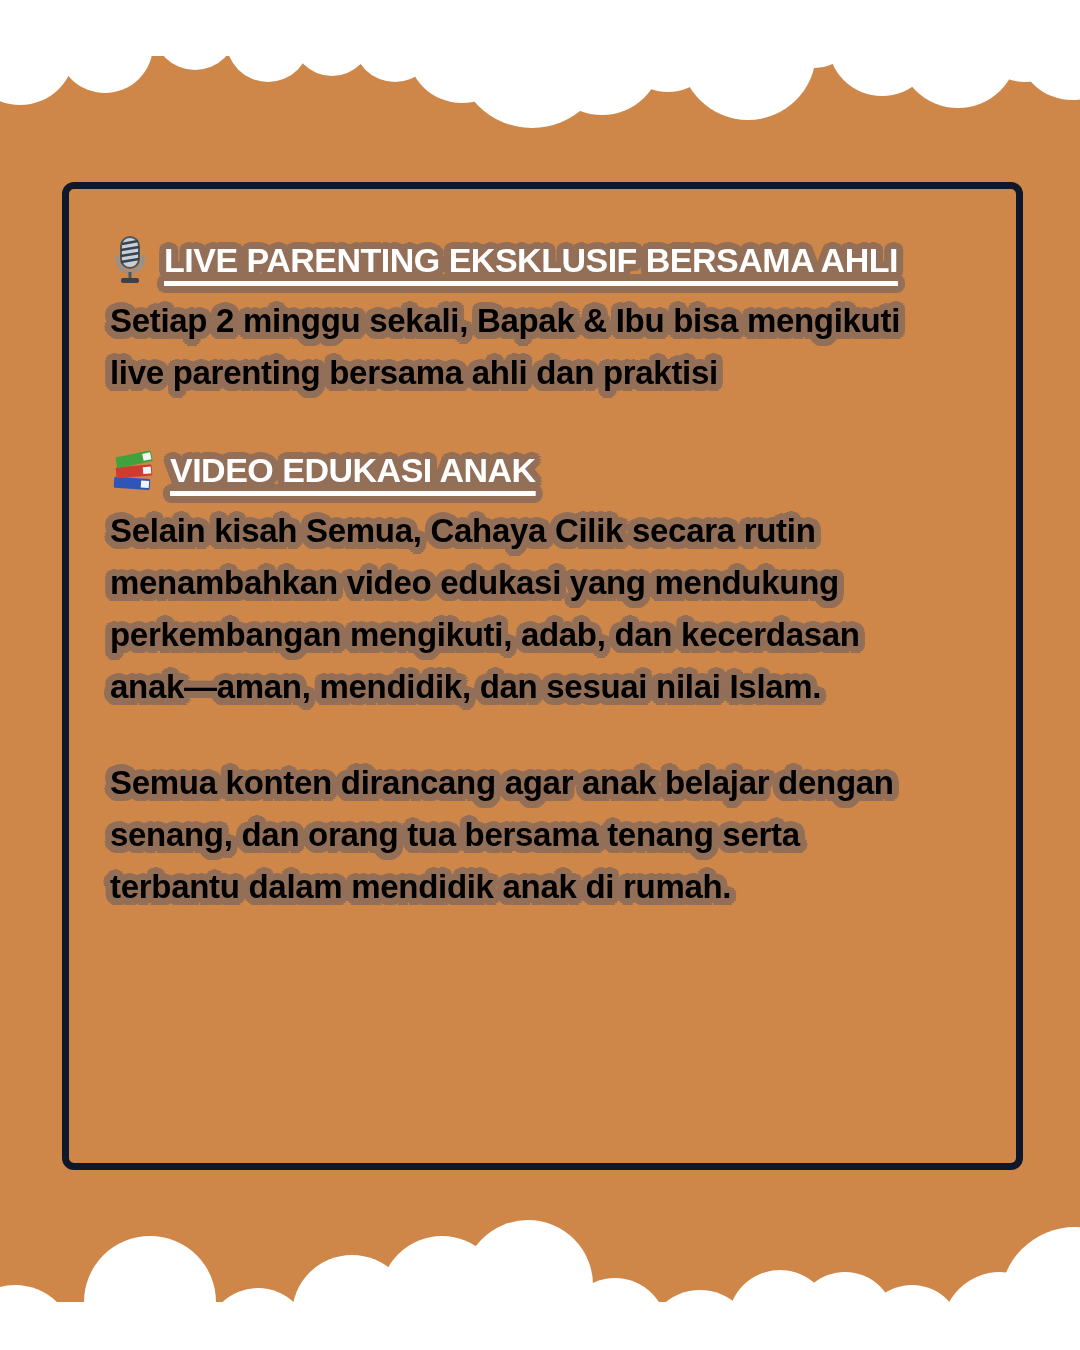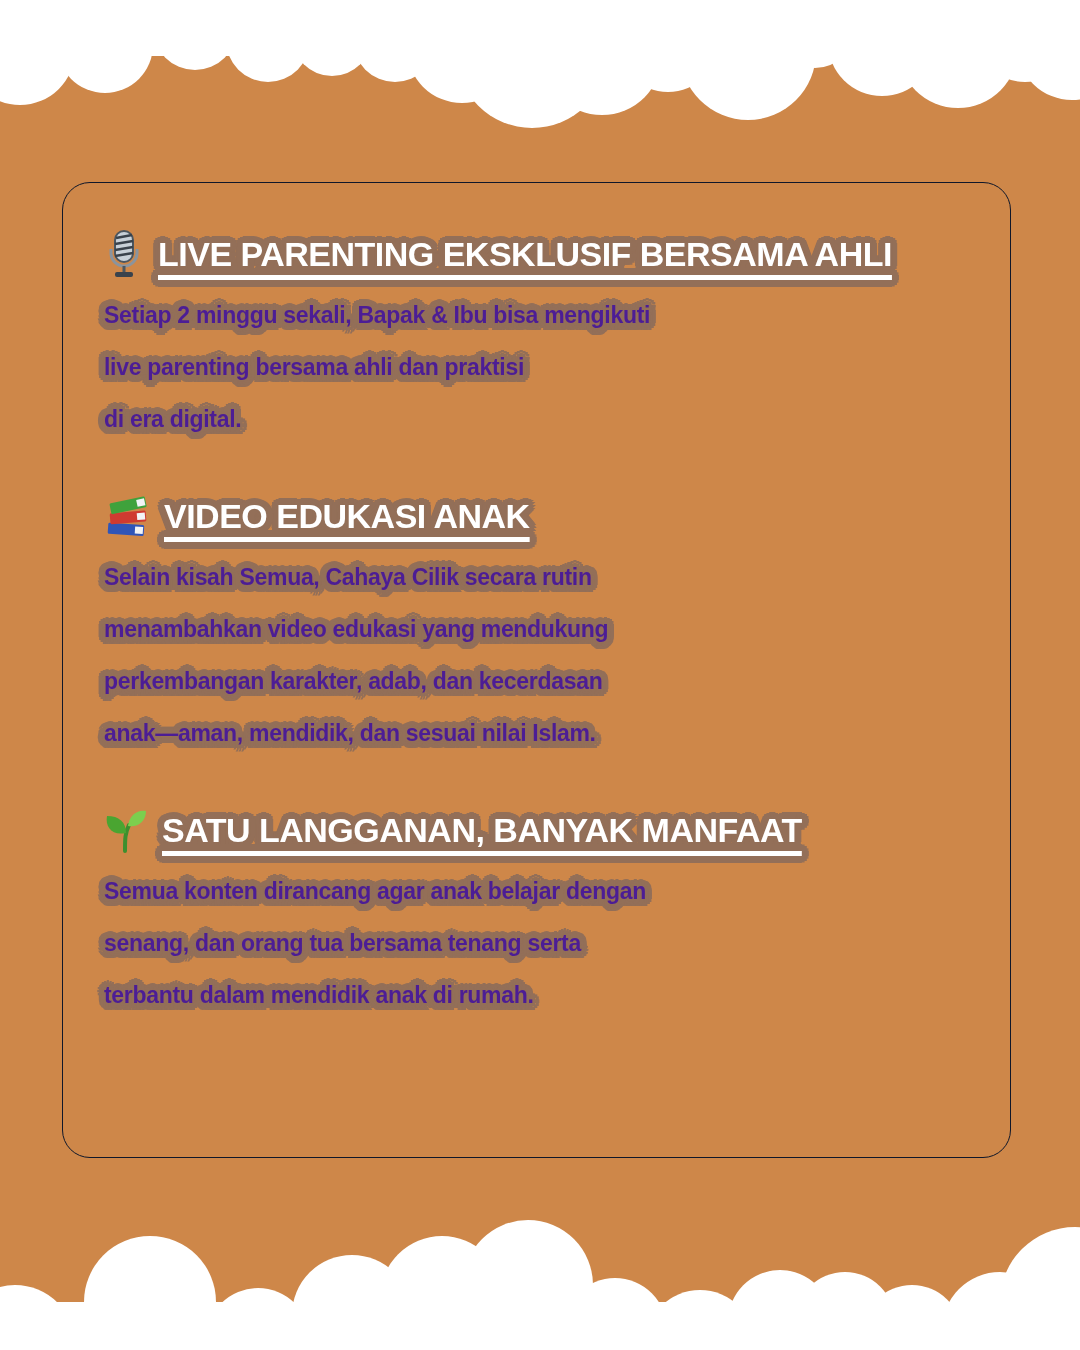--- a/index.html
+++ b/index.html
@@ -15,22 +15,22 @@
   .cloud-band { position: absolute; left: 0; width: 1080px; background: #ffffff; }
   .cloud-band.top { top: 0; height: 56px; }
   .cloud-band.bottom { bottom: 0; height: 48px; }
   .lobe { position: absolute; background: #ffffff; border-radius: 50%; }
 
   
   .card {
     position: absolute;
     left: 62px; top: 182px;
     width: 947px; height: 974px;
-    border: 1px solid #0f172a;
-    border-radius: 28px;
+    border: 7px solid #0f172a;
+    border-radius: 12px;
   }
   .card-content {
     position: absolute;
     left: 41px; top: 44px; right: 10px;
   }
 
   
   .section { margin-bottom: 44px; }
   .heading {
     display: flex; align-items: center; gap: 14px;
@@ -40,23 +40,23 @@
   .heading .icon { flex: 0 0 auto; display: inline-flex; }
   .title {
     font-size: 34px; font-weight: bold; letter-spacing: -0.5px;
     color: #ffffff;
     text-decoration: underline;
     text-decoration-thickness: 5px;
     text-underline-offset: 9px;
     white-space: nowrap;
   }
   .line {
-    font-size: 23px; font-weight: bold; letter-spacing: -0.3px;
+    font-size: 33px; font-weight: bold; letter-spacing: -0.3px;
     line-height: 52px;
-    color: #4c1d95;
+    color: #000000;
     white-space: nowrap;
   }
   .outlined {
     text-shadow:
       7px 0 0 #936f58, 6.5px 2.7px 0 #936f58, 5px 5px 0 #936f58, 2.7px 6.5px 0 #936f58,
       0 7px 0 #936f58, -2.7px 6.5px 0 #936f58, -5px 5px 0 #936f58, -6.5px 2.7px 0 #936f58,
       -7px 0 0 #936f58, -6.5px -2.7px 0 #936f58, -5px -5px 0 #936f58, -2.7px -6.5px 0 #936f58,
       0 -7px 0 #936f58, 2.7px -6.5px 0 #936f58, 5px -5px 0 #936f58, 6.5px -2.7px 0 #936f58,
       4px 0 0 #936f58, 2.8px 2.8px 0 #936f58, 0 4px 0 #936f58, -2.8px 2.8px 0 #936f58,
       -4px 0 0 #936f58, -2.8px -2.8px 0 #936f58, 0 -4px 0 #936f58, 2.8px -2.8px 0 #936f58;
@@ -117,21 +117,20 @@
             <path d="M7 19 v4 a13 13 0 0 0 26 0 v-4" fill="none" stroke="#8a949e" stroke-width="3"></path>
             <line x1="20" y1="36" x2="20" y2="43" stroke="#4c565f" stroke-width="3"></line>
             <rect x="11" y="42" width="18" height="5" rx="2" fill="#39424c"></rect>
           </svg>
         </span>
         <span class="title outlined">LIVE PARENTING EKSKLUSIF BERSAMA AHLI</span>
       </div>
       <div>
         <div class="line outlined">Setiap 2 minggu sekali, Bapak &amp; Ibu bisa mengikuti</div>
         <div class="line outlined">live parenting bersama ahli dan praktisi</div>
-        <div class="line outlined">di era digital.</div>
       </div>
     </div>
 
     <div class="section">
       <div class="heading">
         <span class="icon">
           <svg width="46" height="46" viewBox="0 0 46 46">
             <g transform="rotate(4 23 36)">
               <rect x="4" y="31" width="36" height="11" rx="1.5" fill="#2f55b8"></rect>
               <rect x="31" y="33" width="8" height="7" fill="#f2f4f6"></rect>
@@ -144,36 +143,26 @@
               <rect x="6" y="7" width="36" height="11" rx="1.5" fill="#3fa23c"></rect>
               <rect x="33" y="9" width="8" height="7" fill="#f2f4f6"></rect>
             </g>
           </svg>
         </span>
         <span class="title outlined">VIDEO EDUKASI ANAK</span>
       </div>
       <div>
         <div class="line outlined">Selain kisah Semua, Cahaya Cilik secara rutin</div>
         <div class="line outlined">menambahkan video edukasi yang mendukung</div>
-        <div class="line outlined">perkembangan karakter, adab, dan kecerdasan</div>
+        <div class="line outlined">perkembangan mengikuti, adab, dan kecerdasan</div>
         <div class="line outlined">anak—aman, mendidik, dan sesuai nilai Islam.</div>
       </div>
     </div>
 
     <div class="section">
-      <div class="heading">
-        <span class="icon">
-          <svg width="44" height="46" viewBox="0 0 44 46">
-            <path d="M21 44 C21 32 21 26 25 18" fill="none" stroke="#3d8f2e" stroke-width="4" stroke-linecap="round"></path>
-            <path d="M22 26 C8 29 1 20 3 9 C15 9 22 15 22 26 Z" fill="#4aa531"></path>
-            <path d="M24 19 C25 9 33 2 42 4 C42 14 34 21 24 19 Z" fill="#7ccf4e"></path>
-          </svg>
-        </span>
-        <span class="title outlined">SATU LANGGANAN, BANYAK MANFAAT</span>
-      </div>
       <div>
         <div class="line outlined">Semua konten dirancang agar anak belajar dengan</div>
         <div class="line outlined">senang, dan orang tua bersama tenang serta</div>
         <div class="line outlined">terbantu dalam mendidik anak di rumah.</div>
       </div>
     </div>
 
   </div>
 </div>
 

